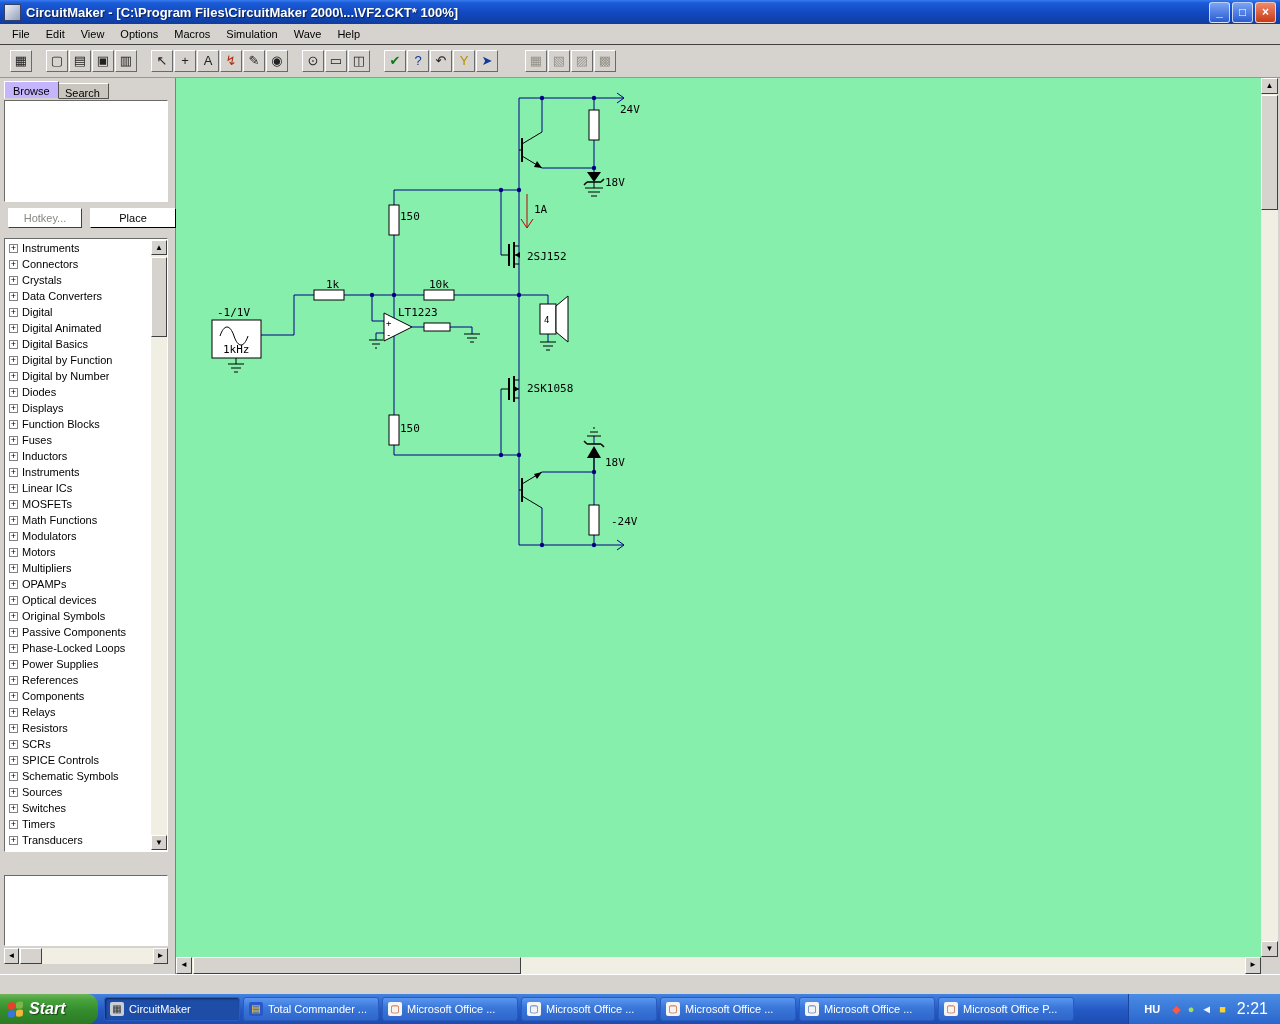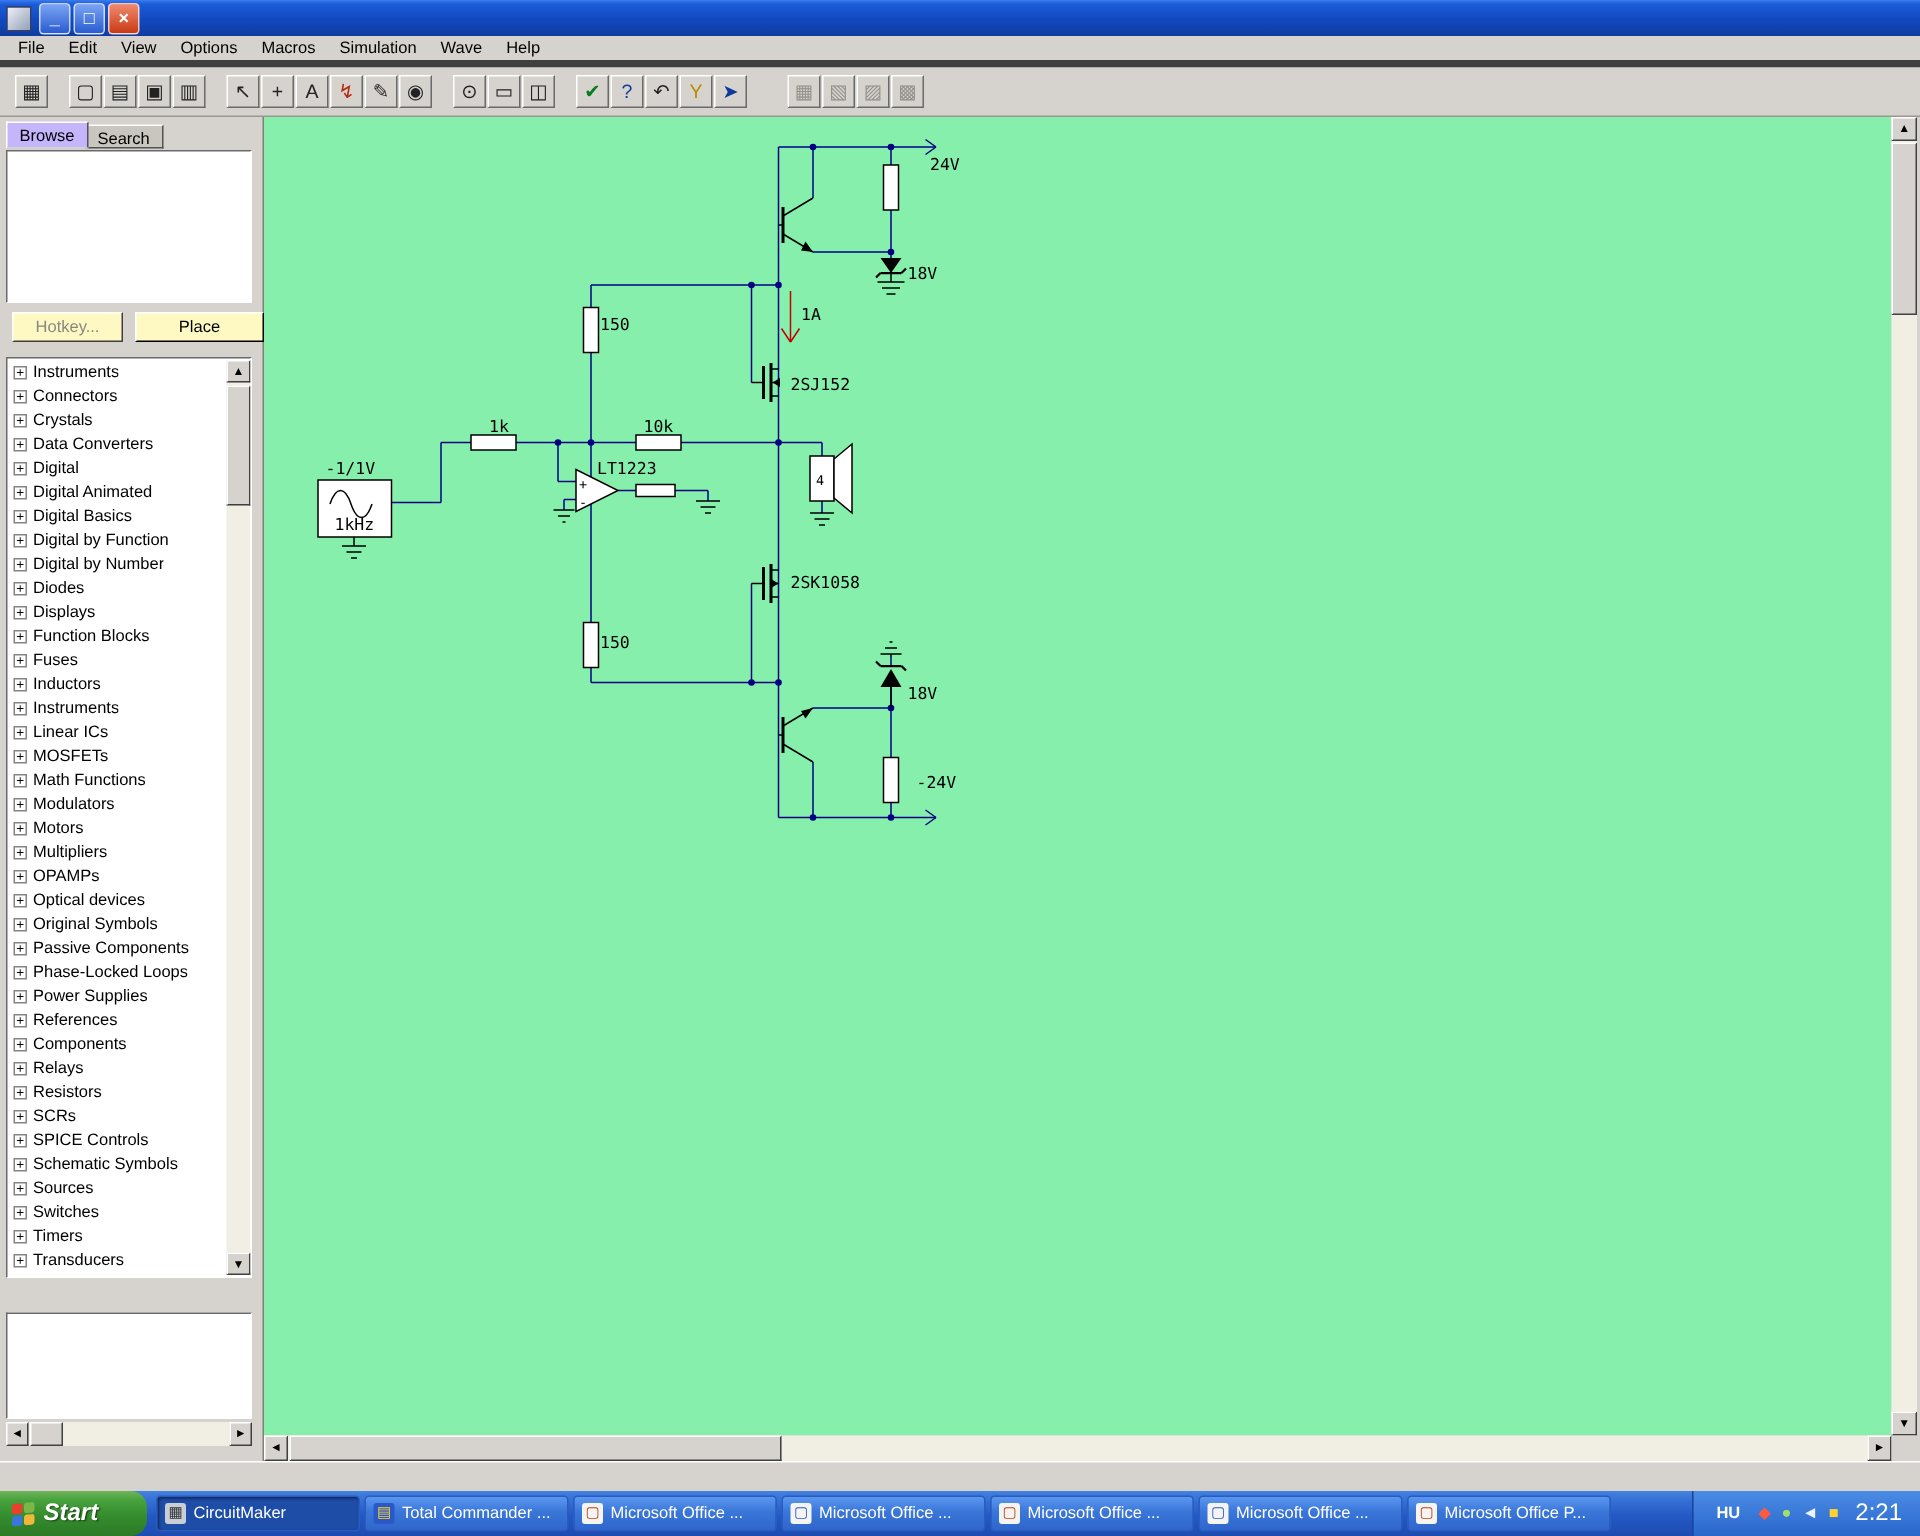--- a/index.html
+++ b/index.html
@@ -13,39 +13,39 @@
     border:1px solid #34406a;margin-right:5px;flex:none}
   .title-text{color:#fff;font-weight:bold;font-size:13px;text-shadow:1px 1px 1px rgba(0,0,0,.6);
     flex:1;white-space:nowrap;overflow:hidden}
   .win-btns{display:flex;gap:2px;flex:none}
   .wbtn{width:21px;height:21px;border:1px solid rgba(255,255,255,.7);border-radius:3px;color:#fff;
     font-size:12px;line-height:19px;text-align:center;font-weight:bold;box-sizing:border-box}
   .wbtn.min,.wbtn.max{background:linear-gradient(180deg,#7aa4f4,#2a5cd0)}
   .wbtn.close{background:linear-gradient(180deg,#ef8a6d,#c93a16)}
   
   .menubar{position:absolute;left:0;top:24px;width:1280px;height:21px;background:#d6d3ce;
-    border-bottom:5px solid #404040;display:flex;align-items:center;padding-left:4px;box-sizing:border-box}
+    border-bottom:1px solid #404040;display:flex;align-items:center;padding-left:4px;box-sizing:border-box}
   .mitem{padding:3px 8px;color:#000}
   .toolbar{position:absolute;left:0;top:45px;width:1280px;height:33px;background:#d6d3ce;
     display:flex;align-items:center;padding-left:10px;box-sizing:border-box;border-bottom:1px solid #9a978f}
   .tbtn{width:22px;height:22px;flex:none;background:#d6d3ce;border:1px solid;
     border-color:#ffffff #6a6a6a #6a6a6a #ffffff;font-size:13px;text-align:center;line-height:20px;
     color:#222;margin-right:1px;box-sizing:border-box;overflow:hidden}
   .tbtn.dis{color:#93908a}
   .tbtn.grn{color:#0a7a1e}.tbtn.yel{color:#b78d00}.tbtn.blu{color:#103a9a}.tbtn.red{color:#b42b10}
   .gap{width:13px;flex:none}.gap.wide{width:26px}
   
   .sidebar{position:absolute;left:0;top:78px;width:176px;height:896px;background:#d6d3ce;
     border-right:1px solid #828078;box-sizing:border-box}
   .tab{position:absolute;top:3px;height:18px;background:#c4b5fd;border:1px solid;
     border-color:#fff #55534d #d6d3ce #fff;padding:3px 8px 0;box-sizing:border-box;z-index:2}
   .tab.back{background:#c9c6bf;height:16px;top:5px;z-index:1;border-bottom:1px solid #55534d}
   .sunken{background:#fff;border:1px solid;border-color:#6a6a6a #fff #fff #6a6a6a;box-sizing:border-box}
   .preview{position:absolute;left:4px;top:22px;width:164px;height:102px}
-  .pbtn{position:absolute;height:20px;background:#fef9c3;border:1px solid;box-sizing:border-box;
+  .pbtn{position:absolute;height:20px;background:#ffffff;border:1px solid;box-sizing:border-box;
     border-color:#fff #404040 #404040 #fff;text-align:center;line-height:18px}
   .pbtn.dis{color:#8a8781}
   .tree{position:absolute;left:4px;top:160px;width:164px;height:614px;overflow:hidden}
   .trows{position:absolute;left:1px;top:1px;width:145px}
   .trow{height:16px;display:flex;align-items:center;padding-left:3px;white-space:nowrap;color:#000}
   .exp{width:9px;height:9px;flex:none;border:1px solid #848484;background:#fff;font-size:9px;
     line-height:7px;text-align:center;margin-right:4px;box-sizing:border-box}
   .tlab{overflow:hidden}
   
   .sb{position:absolute;background:#f1efe4}
@@ -91,20 +91,21 @@
   .lang{font-weight:bold;padding:2px 5px}
   .tico{font-size:11px;line-height:14px}
   .t-red{color:#ff5a40}.t-grn{color:#9fe06a}.t-yel{color:#ffd22e}.t-wht{color:#eef4ff}
   .clock{font-size:16px;margin-left:4px}
 </style>
 </head>
 <body>
 
 <div class="titlebar">
   <div class="app-icon"></div>
+  <div class="title-text">CircuitMaker - [C:\Program Files\CircuitMaker 2000\...\VF2.CKT* 100%]</div>
   <div class="win-btns">
     <div class="wbtn min">_</div>
     <div class="wbtn max">□</div>
     <div class="wbtn close">×</div>
   </div>
 </div>
 
 <div class="menubar">
   <span class="mitem">File</span>
   <span class="mitem">Edit</span>

